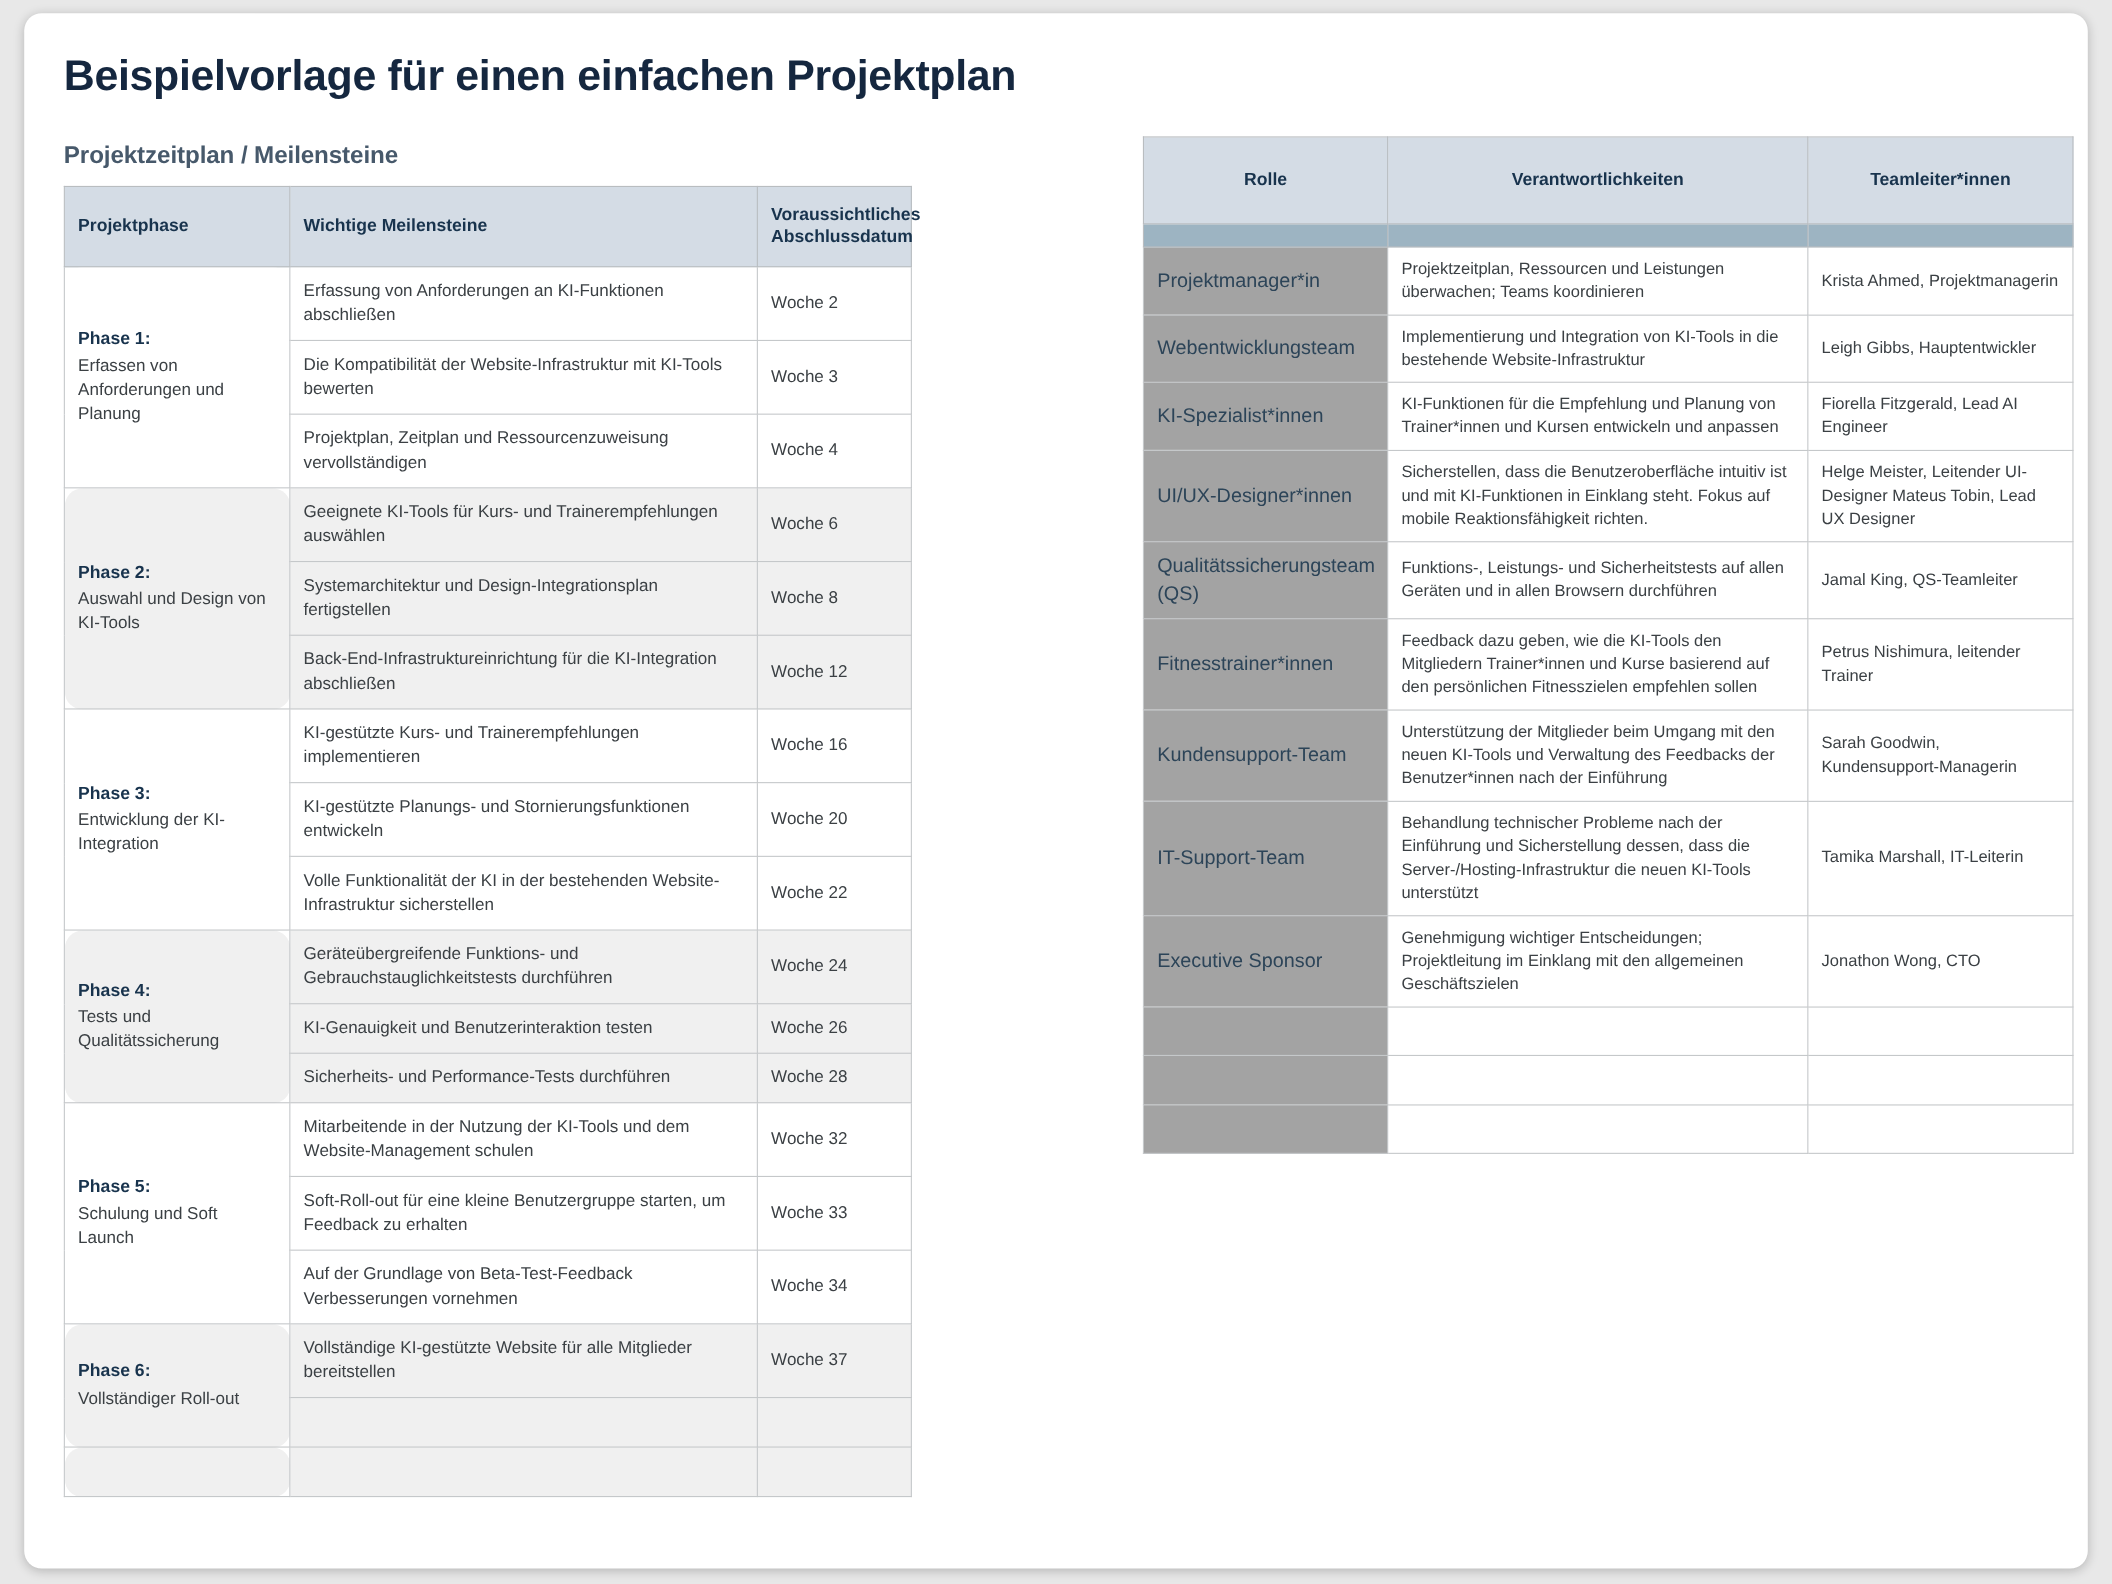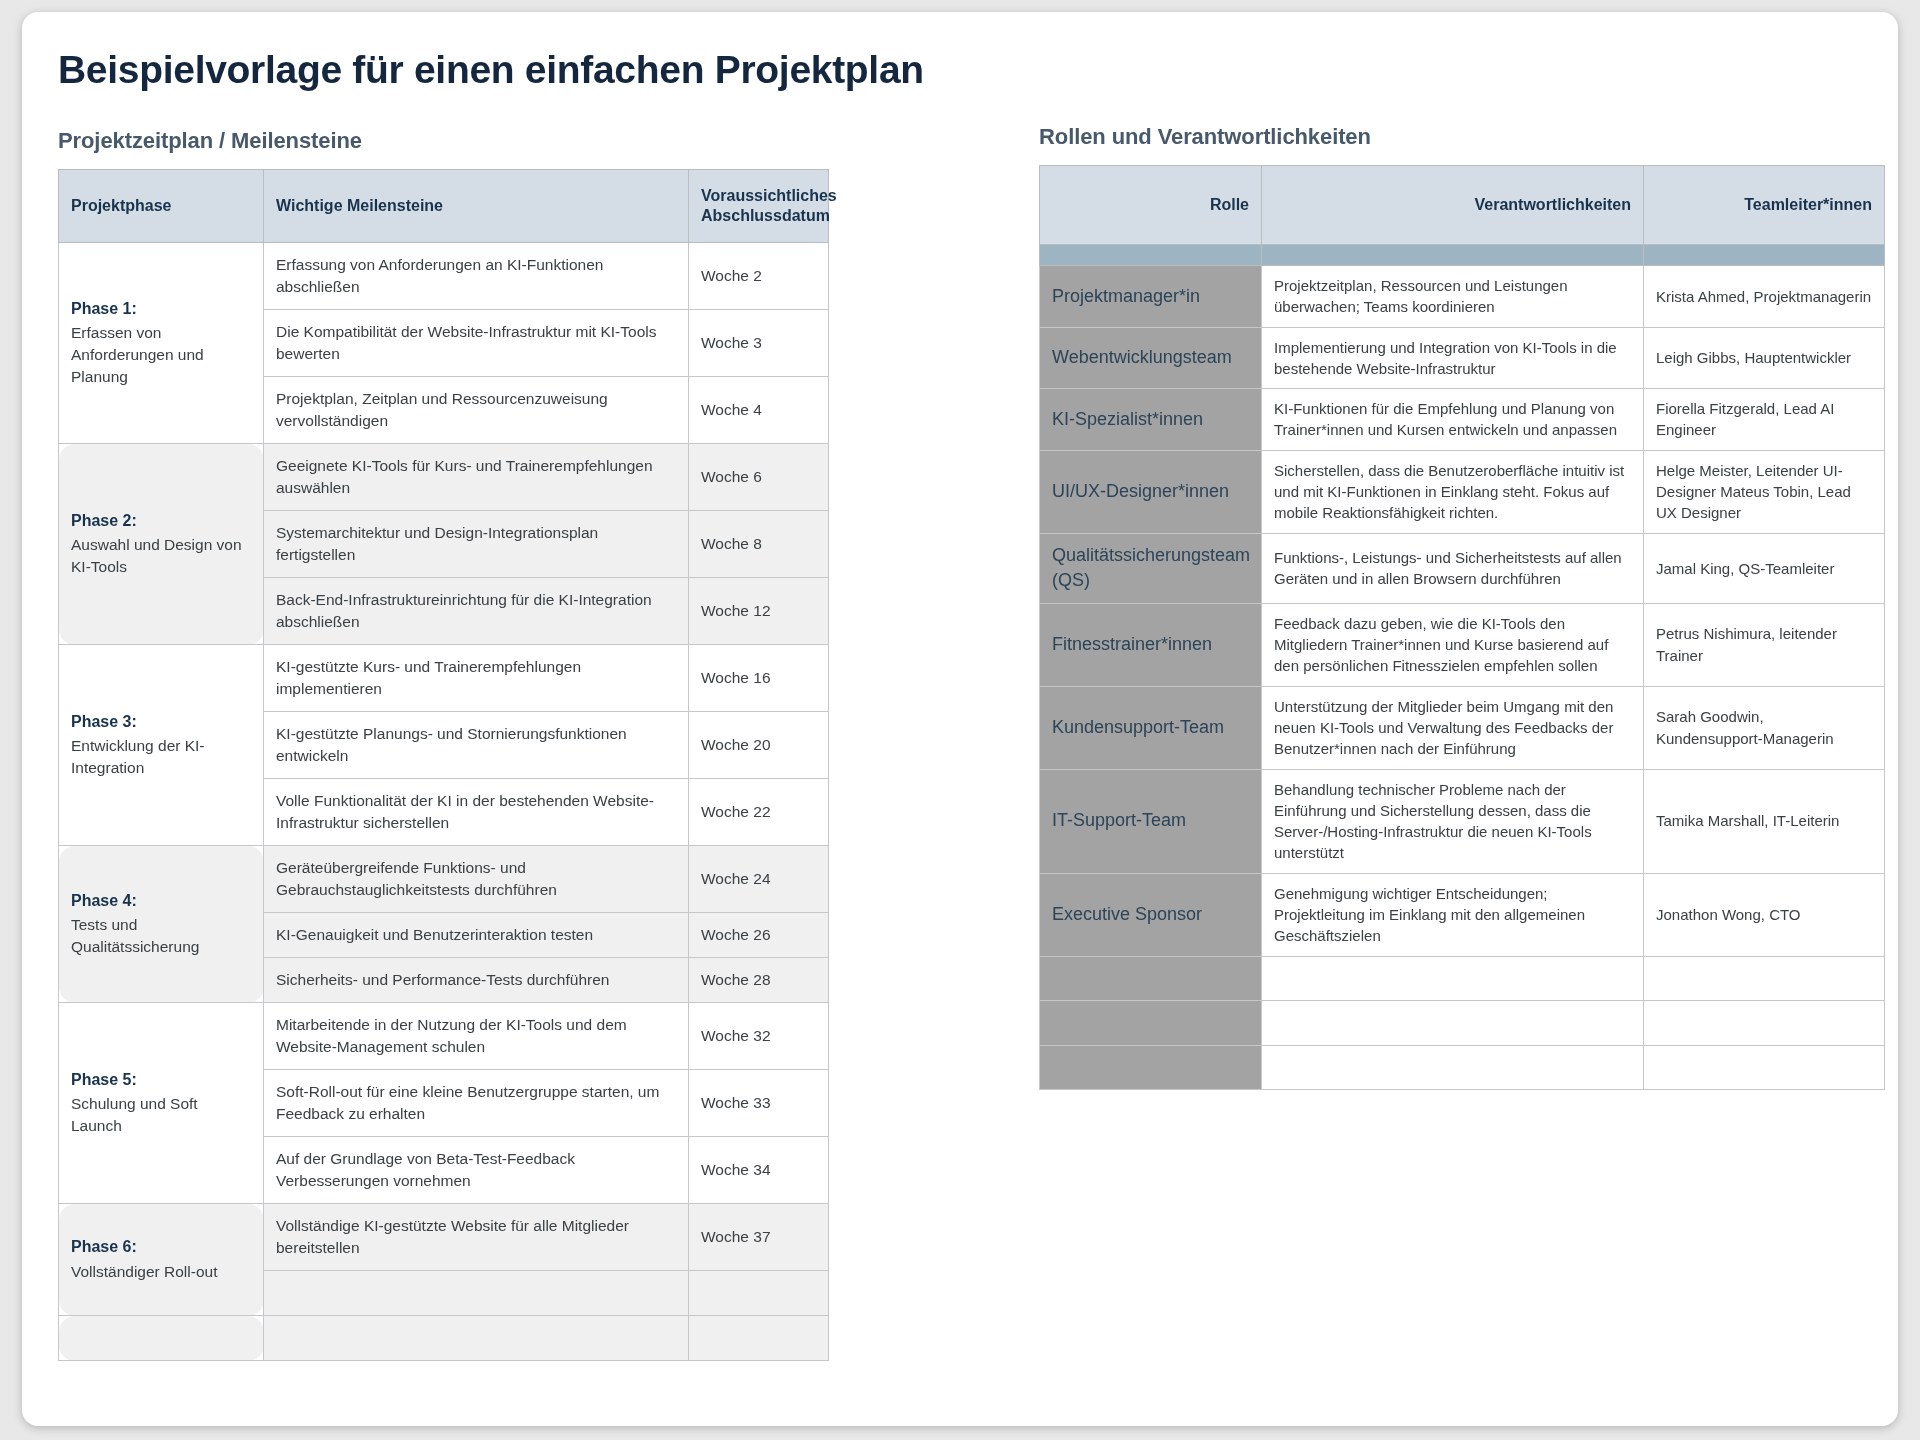--- a/index.html
+++ b/index.html
@@ -100,21 +100,21 @@
   .w-phase { width: 205px; }
   .w-ms    { width: 425px; }
   .w-date  { width: 140px; }
   
   .t-right { border: 1px solid #b9bdc0; }
   .t-right th {
     background: #d4dce5;
     color: #18334d;
     font-size: 16px;
     font-weight: 700;
-    text-align: right;
+    text-align: center;
     padding: 10px 12px;
     vertical-align: middle;
     border: 1px solid #b9bdc0;
     height: 58px;
   }
   .t-right td {
     border: 1px solid #c5c8ca;
     font-size: 15px;
     color: #3b4044;
     padding: 9px 12px;
@@ -265,21 +265,20 @@
           <tr class="band-gray">
             <td class="phase">&nbsp;</td>
             <td>&nbsp;</td>
             <td>&nbsp;</td>
           </tr>
         </tbody>
     </table>
   </div>
 
   <div class="col-right">
-    <h2 class="section-heading">Rollen und Verantwortlichkeiten</h2>
     <table class="t-right">
       <colgroup>
         <col class="rw-role">
           <col class="rw-resp">
           <col class="rw-lead">
       </colgroup>
       <thead>
         <tr>
           <th>Rolle</th>
           <th>Verantwortlichkeiten</th>

